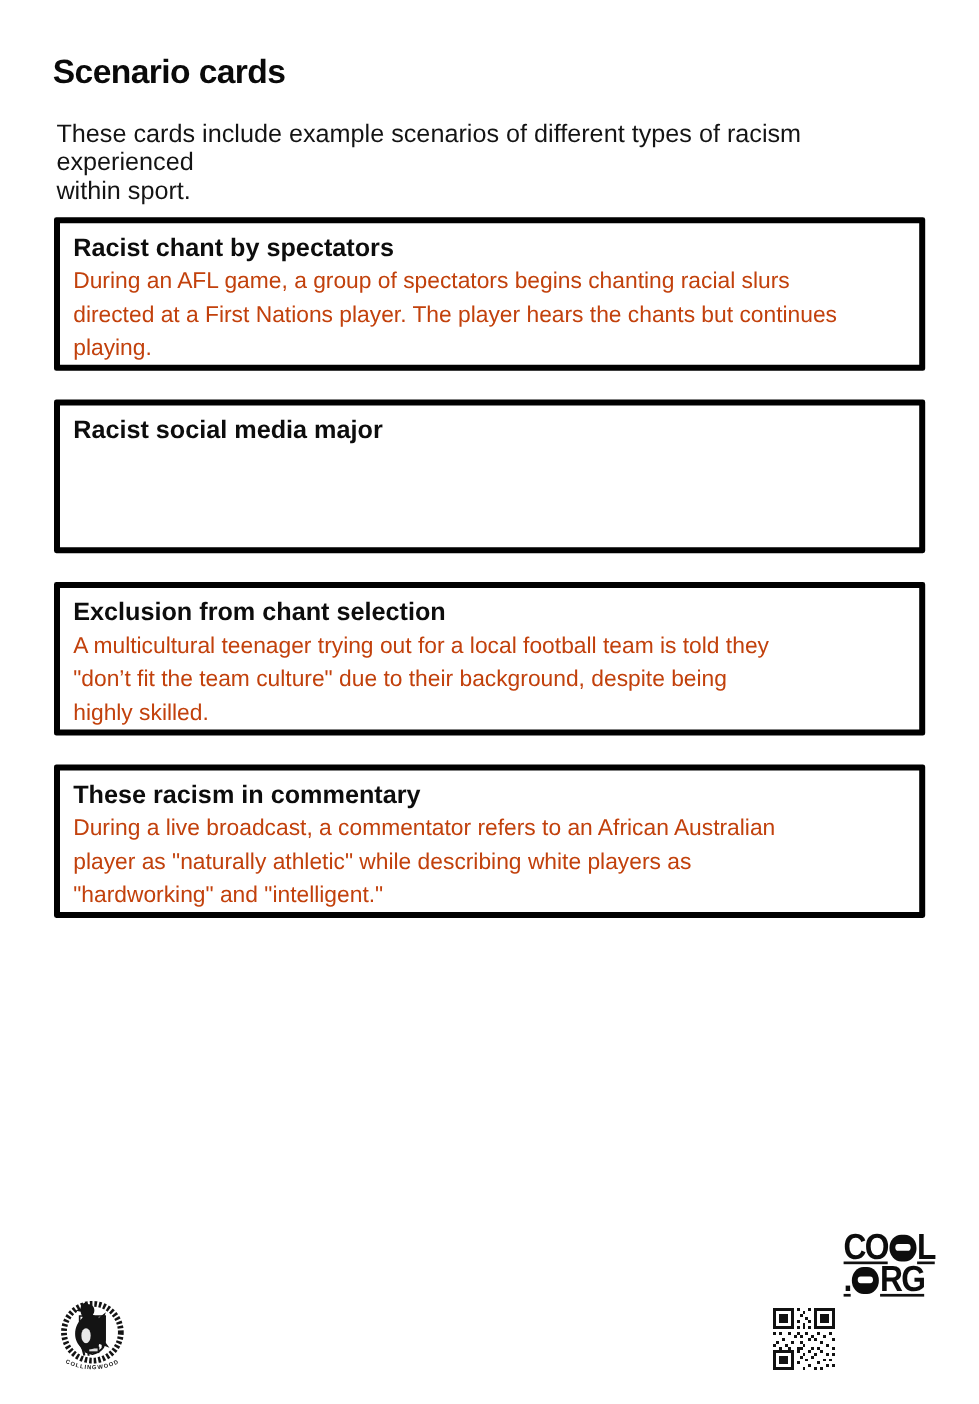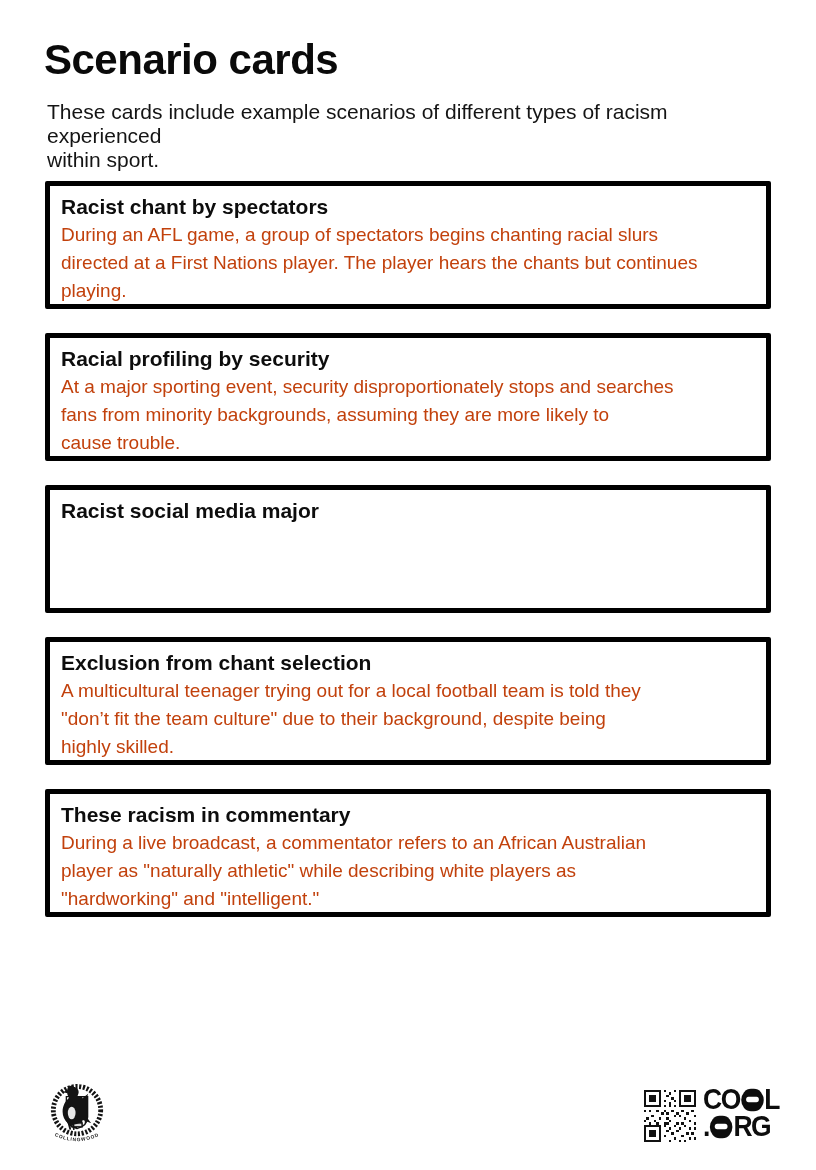--- a/index.html
+++ b/index.html
@@ -3,40 +3,40 @@
 <meta charset="utf-8">
 <style>
   html, body { margin:0; padding:0; background:#ffffff; }
   .page {
     position:relative; width:816px; height:1170px; margin:0 auto;
     background:#ffffff; color:#111111; overflow:hidden;
     font-family:"Liberation Sans", sans-serif;
   }
   .content { padding:40px 45px 0 44px; }
   .page-title {
-    margin:0 0 20px 0; font-size:42px; line-height:40px;
+    margin:0 0 20px 0; font-size:28px; line-height:40px;
     font-weight:800; letter-spacing:-0.5px; color:#0a0a0a;
   }
   .page-subtitle {
     margin:0 0 9px 3px; font-size:21px; line-height:24px;
     white-space:pre-line; color:#141414;
   }
   .cards { margin-left:1px; }
   .card {
     box-sizing:border-box; width:726px; height:128px;
     border:5px solid #000000; border-radius:2px;
     margin-bottom:24px; padding:7px 10px 0 11px; background:#ffffff;
   }
   .card-title { font-size:21px; line-height:28px; font-weight:bold; color:#0d0d0d; }
   .card-body  { font-size:19px; line-height:28px; white-space:pre-line; color:#c2410c; }
 
   
   .collingwood { position:absolute; left:48px; top:1080px; width:58px; height:70px; }
   .qr { position:absolute; left:644px; top:1090px; width:52px; height:52px; }
-  .coolorg { position:absolute; left:703px; top:1086px; }
+  .coolorg { position:absolute; left:703px; top:1026px;text-decoration:underline; }
   .coolorg-line {
     display:flex; align-items:center; height:27px;
     font-size:27px; font-weight:bold; letter-spacing:-1.5px; color:#0d0d0d;
     transform:scale(0.98,1.12); transform-origin:left center;
   }
   .coolorg-line .txt { line-height:27px; }
   .slot-o {
     width:23px; height:20px; background:#0d0d0d; border-radius:10px;
     display:flex; align-items:center; justify-content:center; margin:0 1px;
   }
@@ -51,26 +51,20 @@
     <h1 class="page-title">Scenario cards</h1>
     <p class="page-subtitle">These cards include example scenarios of different types of racism experienced
 within sport.</p>
 
     <div class="cards">
       <div class="card">
         <div class="card-title">Racist chant by spectators</div>
         <div class="card-body">During an AFL game, a group of spectators begins chanting racial slurs
 directed at a First Nations player. The player hears the chants but continues
 playing.</div>
-      </div>
-      <div class="card">
-        <div class="card-title">Racial profiling by security</div>
-        <div class="card-body">At a major sporting event, security disproportionately stops and searches
-fans from minority backgrounds, assuming they are more likely to
-cause trouble.</div>
       </div>
       <div class="card">
         <div class="card-title">Racist social media major</div>
       </div>
       <div class="card">
         <div class="card-title">Exclusion from chant selection</div>
         <div class="card-body">A multicultural teenager trying out for a local football team is told they
 "don’t fit the team culture" due to their background, despite being
 highly skilled.</div>
       </div>

